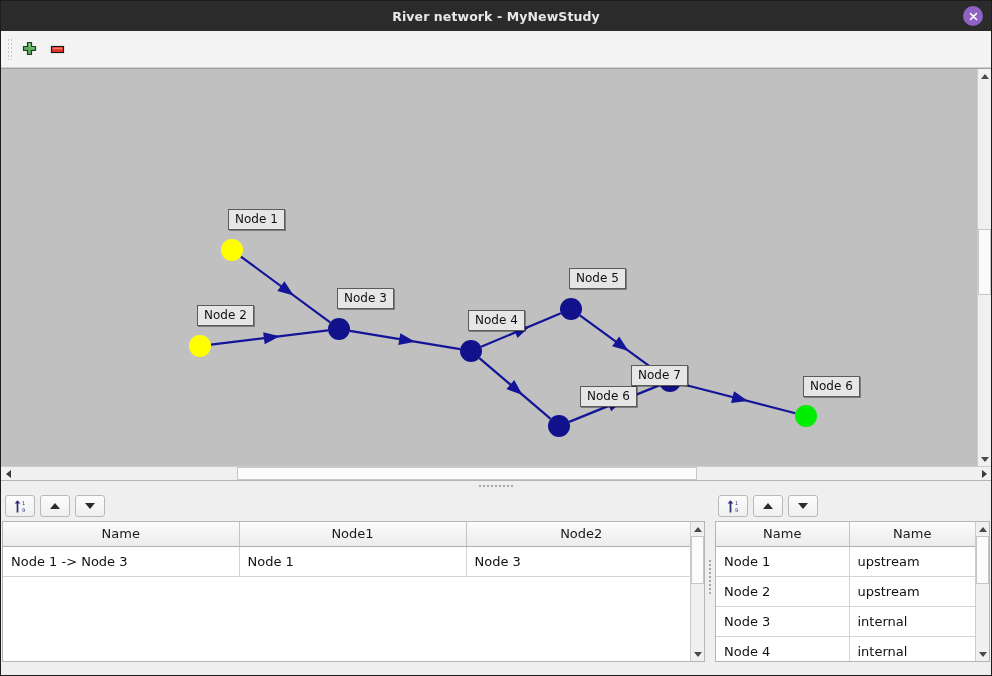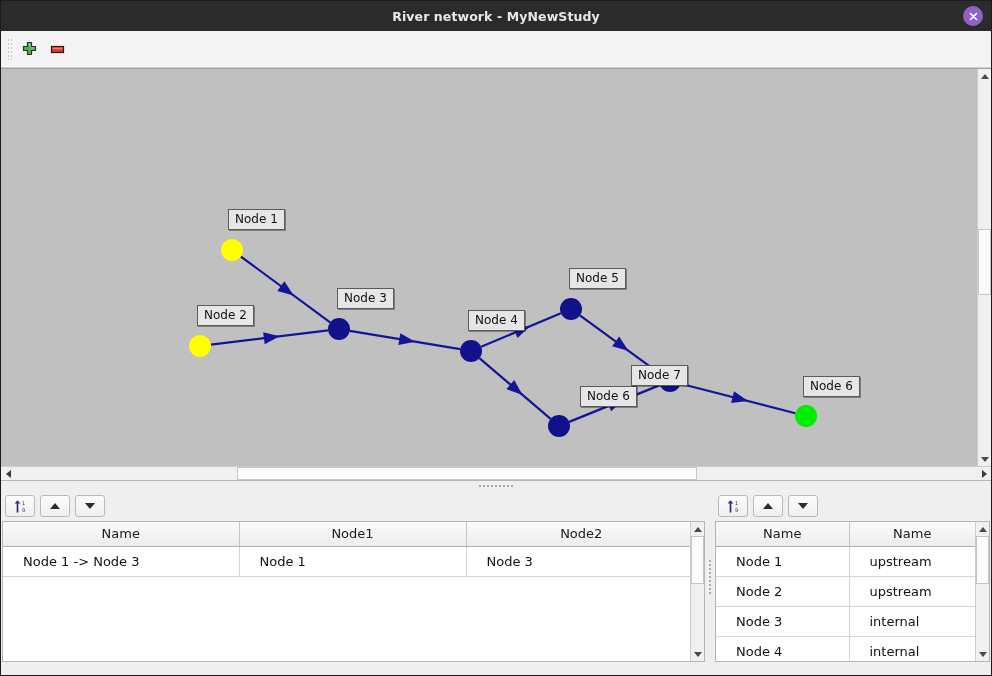--- a/index.html
+++ b/index.html
@@ -211,21 +211,21 @@
     color: #1a1a1a;
     height: 24px;
     text-align: center;
     user-select: none;
   }
   table.grid th:last-child { border-right: none; }
   table.grid td {
     border-right: 1px solid #d4d4d4;
     border-bottom: 1px solid #d4d4d4;
     height: 30px;
-    padding: 0 20px;
+    padding: 0 8px;
     color: #111;
     white-space: nowrap;
     overflow: hidden;
     background: #ffffff;
   }
   table.grid td:last-child { border-right: none; }
 
   .tbl-vsb {
     flex: 0 0 14px;
     background: #f0f0f0;

